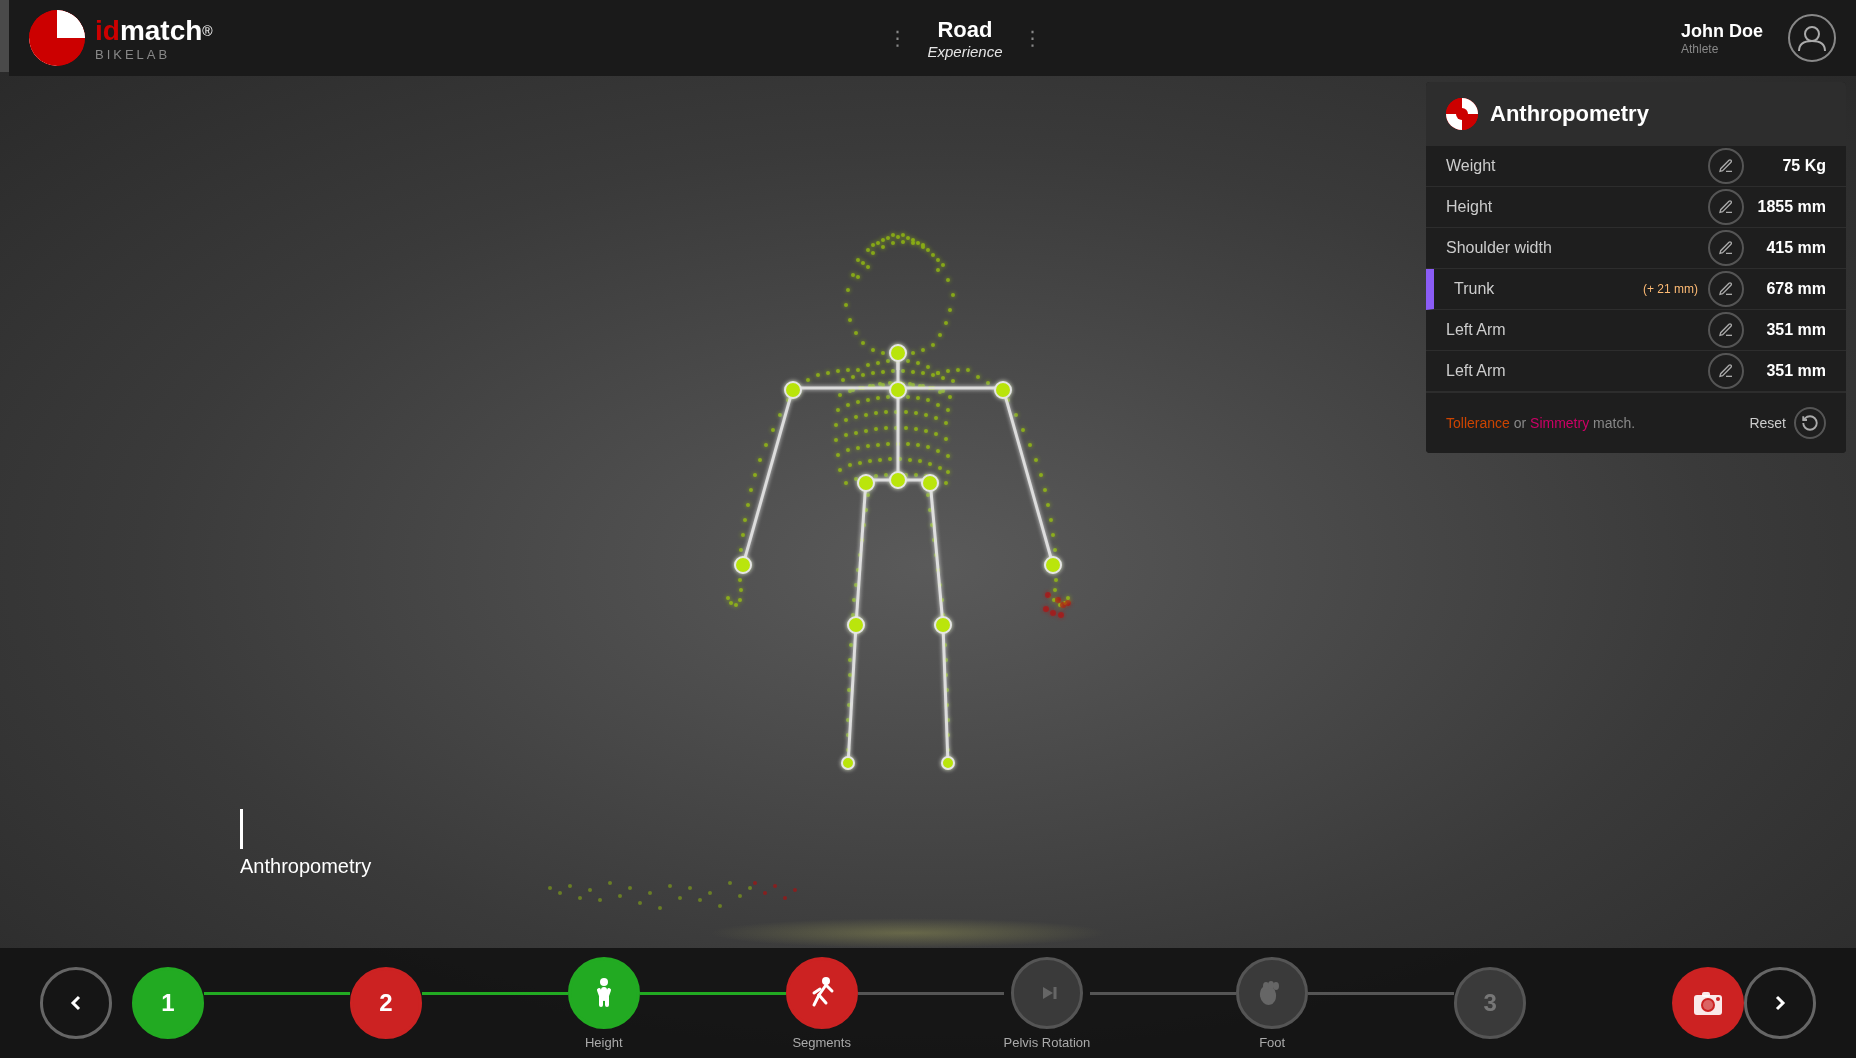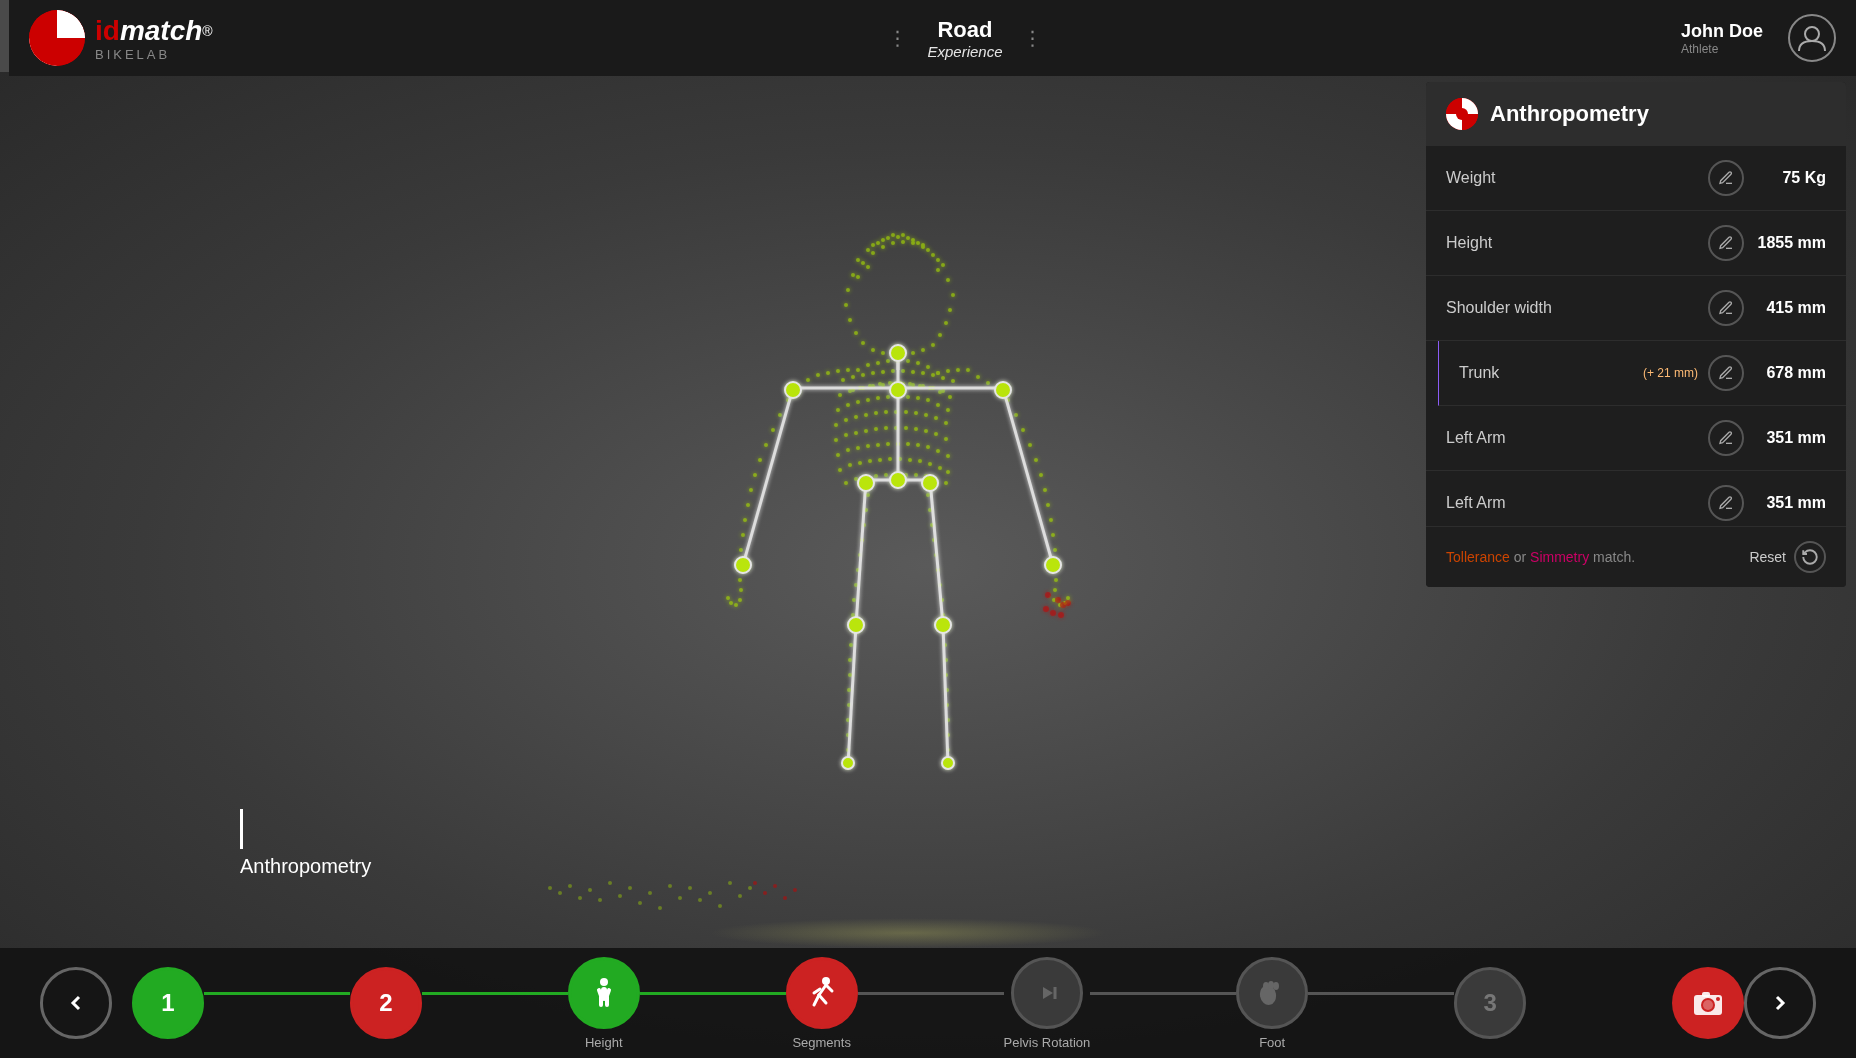--- a/index.html
+++ b/index.html
@@ -188,27 +188,26 @@
     .anthro-scroll::-webkit-scrollbar-track {
       background: #2d2d2d;
     }
     .anthro-scroll::-webkit-scrollbar-thumb {
       background: #555;
     }
 
     .anthro-row {
       display: flex;
       align-items: center;
-      padding: 14px 20px;
+      padding: 2px 20px;
       border-bottom: 1px solid #2d2d2d;
       position: relative;
     }
     .anthro-row.trunk-row {
-      border-left: 1px solid #8b5cf6;
-      margin-left: 12px;
+      border-left: 8px solid #8b5cf6;
     }
     .anthro-row-label {
       flex: 1;
       color: #ccc;
       font-size: 16px;
     }
     .anthro-row-badge {
       color: #fdba74;
       font-size: 12px;
       margin-right: 10px;
@@ -397,21 +396,21 @@
       background: radial-gradient(ellipse at center, rgba(200,200,100,0.3) 0%, transparent 70%);
     }
 
     
     .logo-wrapper {
       display: flex;
       align-items: center;
       gap: 0;
     }
     .logo-id-text { color: #cc0000; font-size: 28px; font-weight: 900; }
-    .logo-match-text { color: white; font-size: 28px; font-weight: 900; font-style: italic; }
+    .logo-match-text { color: white; font-size: 28px; font-weight: 900; }
     .logo-reg { color: white; font-size: 14px; vertical-align: super; }
 
   </style>
 </head>
 <body>
 
 <div class="header">
   <div class="logo-area">
     <div class="logo-circle">
       <svg width="56" height="56" viewBox="0 0 56 56">

